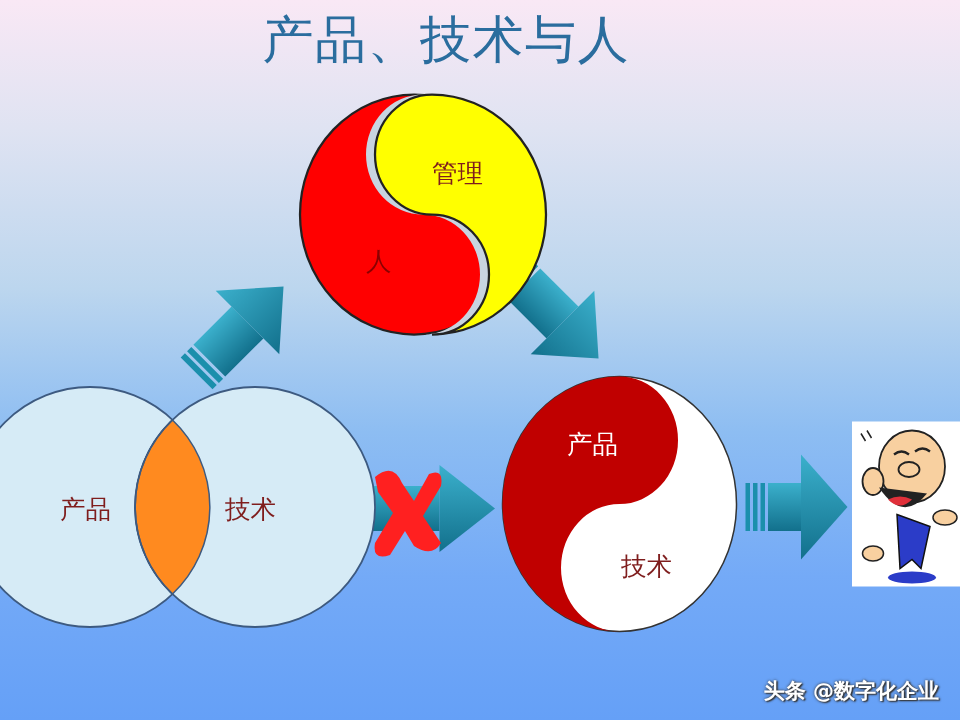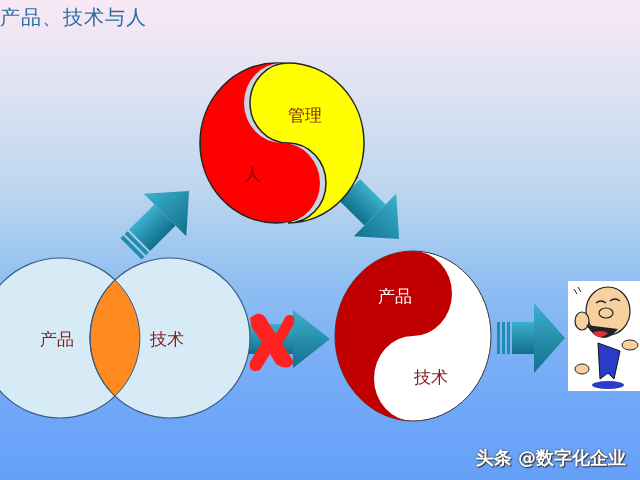--- a/index.html
+++ b/index.html
@@ -2,30 +2,30 @@
 <html><head>
 <meta charset="utf-8">
 <style>
   html, body { margin: 0; padding: 0; }
   body {
     width: 640px; height: 480px; overflow: hidden; position: relative;
     background: linear-gradient(to bottom, #f9e8f5 0%, #dfe3f2 18%, #bcd6ee 40%, #8dbdf2 60%, #74aaf7 80%, #65a0f7 100%);
     font-family: "DejaVu Serif", "Liberation Serif", serif;
   }
   .title {
-    position: absolute; left: 0; top: 4px; width: 595px; text-align: left;
+    position: absolute; left: 0; top: 4px; width: 595px; text-align: center;
     font-family: "DejaVu Sans", "Liberation Sans", sans-serif;
-    font-size: 20px; color: #2a6d9e; letter-spacing: 1px;
+    font-size: 34px; color: #2a6d9e; letter-spacing: 1px;
   }
   svg.canvas { position: absolute; left: 0; top: 0; }
   .lbl { position: absolute; font-size: 17px; color: #7f1d1d; white-space: nowrap; }
   .watermark {
     position: absolute; right: 14px; bottom: 10px;
     font-family: "DejaVu Sans", "Liberation Sans", sans-serif;
-    font-size: 18px; font-weight: bold; color: #fff;
+    font-size: 14px; font-weight: bold; color: #fff;
     text-shadow: 0 0 2px #333, 1px 1px 1px #333;
   }
   .cartoon {
     position: absolute; left: 568px; top: 281px; width: 72px; height: 110px;
     background: #fff;
   }
 </style>
 </head>
 <body>
 

